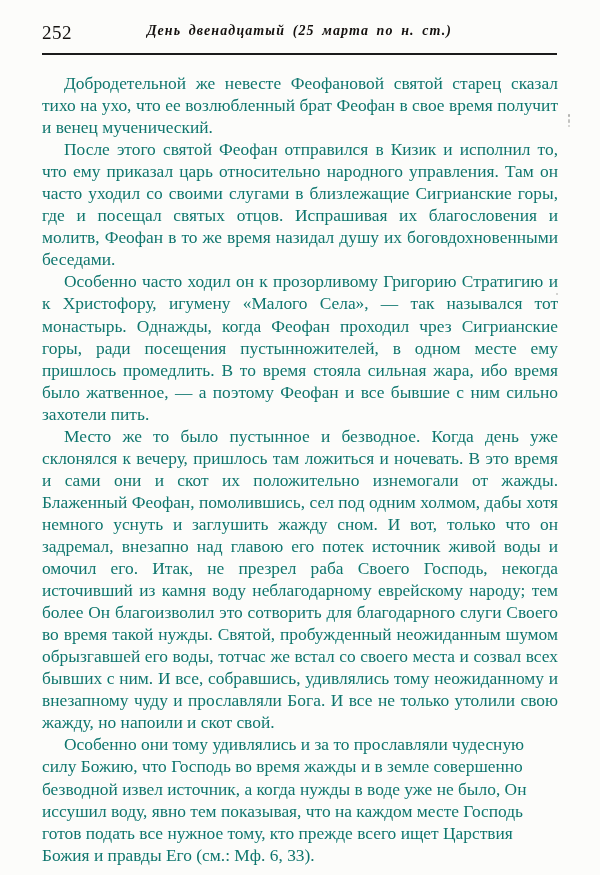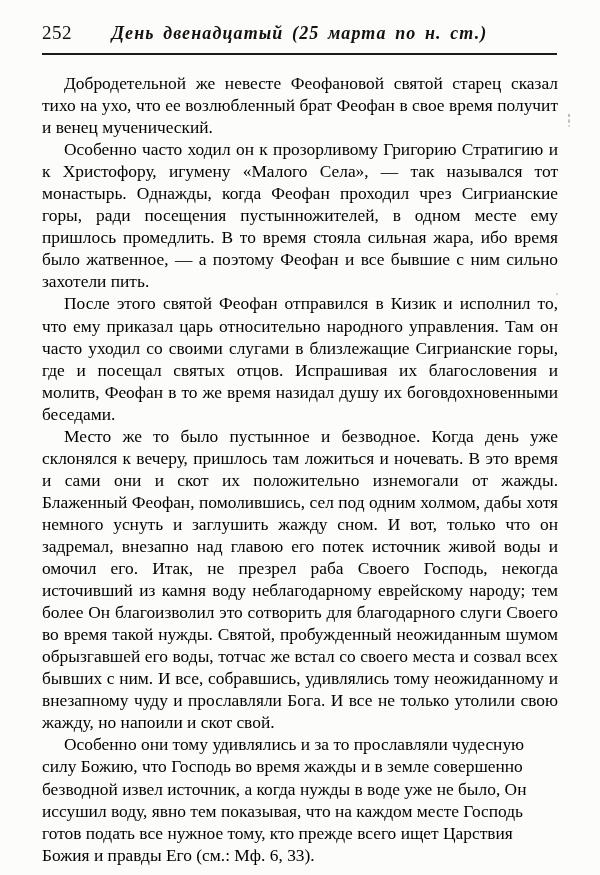--- a/index.html
+++ b/index.html
@@ -39,21 +39,21 @@
     color: #14110f;
   }
   .running-title {
     position: absolute;
     left: 0;
     top: 1px;
     width: 515px;
     text-align: center;
     font-style: italic;
     font-weight: bold;
-    font-size: 18px;
+    font-size: 14px;
     letter-spacing: 1.1px;
     color: #14110f;
     word-spacing: 3px;
   }
   .header-rule {
     position: absolute;
     left: 42px;
     top: 53px;
     width: 515px;
     height: 0;
@@ -66,21 +66,21 @@
     top: 72px;
     width: 516px;
   }
   p.para {
     margin: 0;
     text-align: justify;
     text-justify: inter-word;
     text-indent: 22px;
     font-size: 17.4px;
     line-height: 22.05px;
-    color: #000000;
+    color: #0f766e;
     hyphens: manual;
     -webkit-hyphens: manual;
   }
   p.para:last-child {
     text-align: left;
   }
   
   .speck {
     position: absolute;
     background: #9a9a96;
@@ -97,22 +97,22 @@
 <div class="page">
 
   <div class="header">
     <span class="folio">252</span>
     <span class="running-title">День двенадцатый (25 марта по н. ст.)</span>
   </div>
   <div class="header-rule"></div>
 
   <div class="textblock">
     <p class="para">Добродетельной же невесте Феофановой святой старец сказал тихо на ухо, что ее возлюбленный брат Феофан в свое время получит и венец мученический.</p>
+    <p class="para">После этого святой Феофан отправился в Кизик и исполнил то, что ему приказал царь относительно народного управления. Там он часто уходил со своими слугами в близлежащие Сигрианские горы, где и посещал святых отцов. Испрашивая их благословения и молитв, Феофан в то же время назидал душу их боговдохновенными беседами.</p>
     <p class="para">Особенно часто ходил он к прозорливому Григорию Стратигию и к Христофору, игумену «Малого Села», — так назывался тот монастырь. Однажды, когда Феофан проходил чрез Сигрианские горы, ради посещения пустынножителей, в одном месте ему пришлось промедлить. В то время стояла сильная жара, ибо время было жатвенное, — а поэтому Феофан и все бывшие с ним сильно захотели пить.</p>
-    <p class="para">После этого святой Феофан отправился в Кизик и исполнил то, что ему приказал царь относительно народного управления. Там он часто уходил со своими слугами в близлежащие Сигрианские горы, где и посещал святых отцов. Испрашивая их благословения и молитв, Феофан в то же время назидал душу их боговдохновенными беседами.</p>
     <p class="para">Место же то было пустынное и безводное. Когда день уже склонялся к вечеру, пришлось там ложиться и ночевать. В это время и сами они и скот их положительно изнемогали от жажды. Блаженный Феофан, помолившись, сел под одним холмом, дабы хотя немного уснуть и заглушить жажду сном. И вот, только что он задремал, внезапно над главою его потек источник живой воды и омочил его. Итак, не презрел раба Своего Господь, некогда источивший из камня воду неблагодарному еврейскому народу; тем более Он благоизволил это сотворить для благодарного слуги Своего во время такой нужды. Святой, пробужденный неожиданным шумом обрызгавшей его воды, тотчас же встал со своего места и созвал всех бывших с ним. И все, собравшись, удивлялись тому неожиданному и внезапному чуду и прославляли Бога. И все не только утолили свою жажду, но напоили и скот свой.</p>
     <p class="para">Особенно они тому удивлялись и за то прославляли чудесную силу Божию, что Господь во время жажды и в земле совершенно безводной извел источник, а когда нужды в воде уже не было, Он иссушил воду, явно тем показывая, что на каждом месте Господь готов подать все нужное тому, кто прежде всего ищет Царствия Божия и правды Его (см.: Мф. 6, 33).</p>
   </div>
 
   <div class="speck speck-a"></div>
   <div class="speck speck-b"></div>
   <div class="speck speck-c"></div>
   <div class="speck speck-d"></div>
 
 </div>

